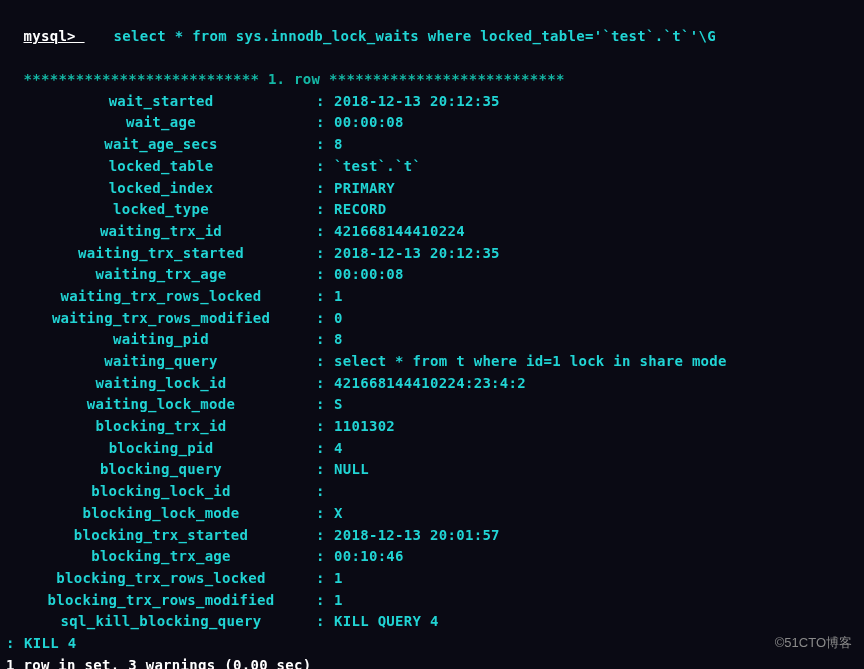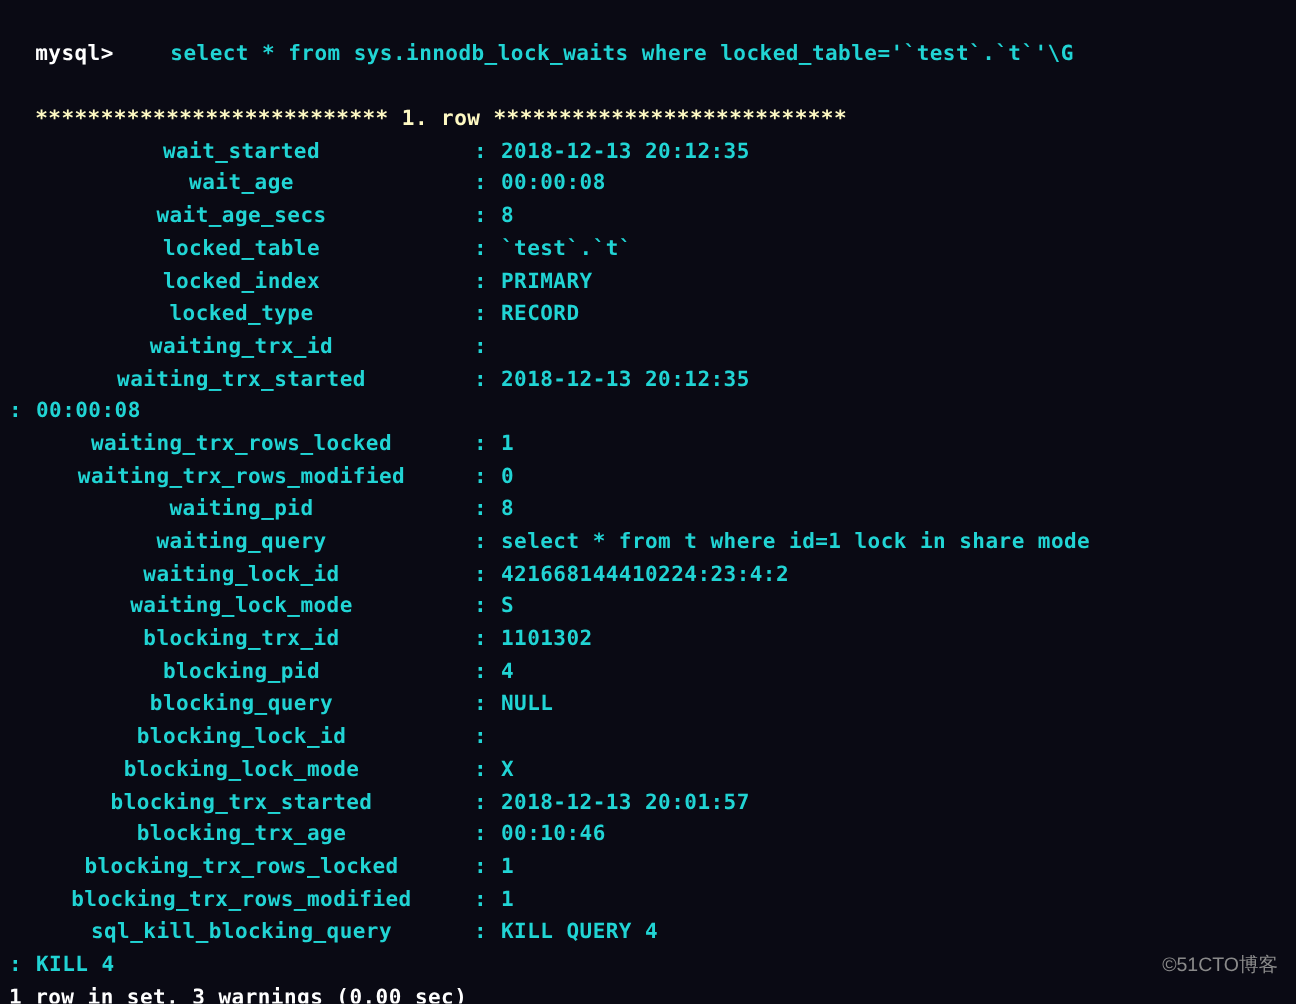--- a/index.html
+++ b/index.html
@@ -19,28 +19,29 @@
       overflow: hidden;
       position: relative;
       letter-spacing: 0.3px;
     }
     .prompt-line {
       white-space: pre;
     }
     .prompt-text {
       color: #ffffff;
       font-weight: 600;
+      text-decoration: underline;
     }
     .cyan {
       color: #21d4d4;
       font-weight: 600;
       margin-left: 29px;
     }
     .row-header {
-      color: #fef9c3;
+      color: #14b8a6;
       font-weight: 600;
       white-space: pre;
     }
     .kv-row {
       display: flex;
       white-space: pre;
     }
     .kv-key {
       color: #21d4d4;
       font-weight: 600;
@@ -86,23 +87,23 @@
   <span>***************************</span><span> 1. row </span><span>***************************</span>
 </div>
 
 <div id="fields-container">
     <div class="kv-row"><span class="kv-key">wait_started</span><span class="kv-sep">: </span><span class="kv-val">2018-12-13 20:12:35</span></div>
     <div class="kv-row"><span class="kv-key">wait_age</span><span class="kv-sep">: </span><span class="kv-val">00:00:08</span></div>
     <div class="kv-row"><span class="kv-key">wait_age_secs</span><span class="kv-sep">: </span><span class="kv-val">8</span></div>
     <div class="kv-row"><span class="kv-key">locked_table</span><span class="kv-sep">: </span><span class="kv-val">`test`.`t`</span></div>
     <div class="kv-row"><span class="kv-key">locked_index</span><span class="kv-sep">: </span><span class="kv-val">PRIMARY</span></div>
     <div class="kv-row"><span class="kv-key">locked_type</span><span class="kv-sep">: </span><span class="kv-val">RECORD</span></div>
-    <div class="kv-row"><span class="kv-key">waiting_trx_id</span><span class="kv-sep">: </span></div>
+    <div class="kv-row"><span class="kv-key">waiting_trx_id</span><span class="kv-sep">: </span><span class="kv-val">421668144410224</span></div>
     <div class="kv-row"><span class="kv-key">waiting_trx_started</span><span class="kv-sep">: </span><span class="kv-val">2018-12-13 20:12:35</span></div>
-    <div class="kv-row"><span class="kv-sep">: </span><span class="kv-val">00:00:08</span></div>
+    <div class="kv-row"><span class="kv-key">waiting_trx_age</span><span class="kv-sep">: </span><span class="kv-val">00:00:08</span></div>
     <div class="kv-row"><span class="kv-key">waiting_trx_rows_locked</span><span class="kv-sep">: </span><span class="kv-val">1</span></div>
     <div class="kv-row"><span class="kv-key">waiting_trx_rows_modified</span><span class="kv-sep">: </span><span class="kv-val">0</span></div>
     <div class="kv-row"><span class="kv-key">waiting_pid</span><span class="kv-sep">: </span><span class="kv-val">8</span></div>
     <div class="kv-row"><span class="kv-key">waiting_query</span><span class="kv-sep">: </span><span class="kv-val">select * from t where id=1 lock in share mode</span></div>
     <div class="kv-row"><span class="kv-key">waiting_lock_id</span><span class="kv-sep">: </span><span class="kv-val">421668144410224:23:4:2</span></div>
     <div class="kv-row"><span class="kv-key">waiting_lock_mode</span><span class="kv-sep">: </span><span class="kv-val">S</span></div>
     <div class="kv-row"><span class="kv-key">blocking_trx_id</span><span class="kv-sep">: </span><span class="kv-val">1101302</span></div>
     <div class="kv-row"><span class="kv-key">blocking_pid</span><span class="kv-sep">: </span><span class="kv-val">4</span></div>
     <div class="kv-row"><span class="kv-key">blocking_query</span><span class="kv-sep">: </span><span class="kv-val">NULL</span></div>
     <div class="kv-row"><span class="kv-key">blocking_lock_id</span><span class="kv-sep">: </span></div>

